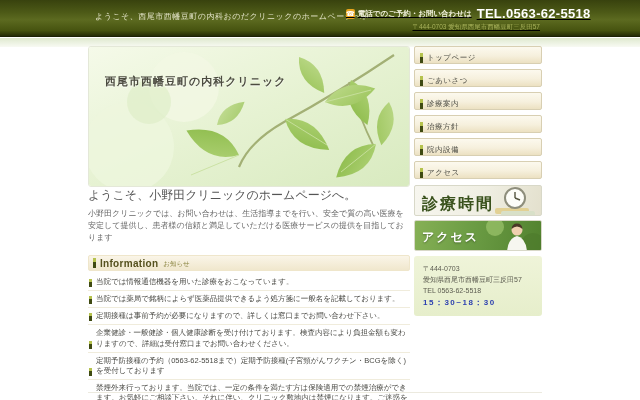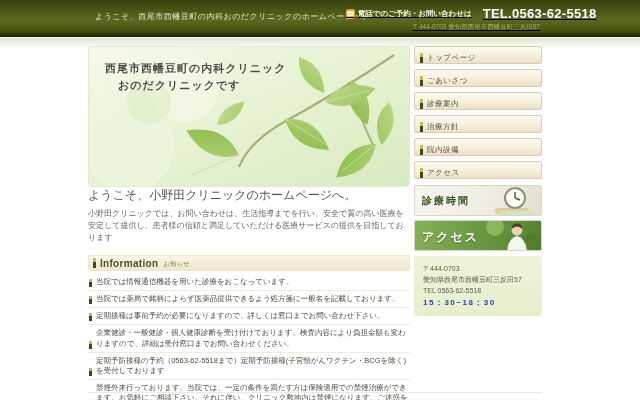--- a/index.html
+++ b/index.html
@@ -10,37 +10,37 @@
   
   .topbar { position:absolute; left:0; top:0; width:640px; height:37px;
     background:linear-gradient(to bottom,#38420e 0%,#4d5a17 35%,#5c6a20 55%,#46530f 85%,#242b06 100%);
     border-bottom:1px solid #1c2205; }
   .topbar-welcome { position:absolute; left:95px; top:11px; font-size:8px; color:#e3e3c8; letter-spacing:.5px; }
   .topbar-right { position:absolute; left:346px; top:6px; width:194px;text-decoration:underline; }
   .tel-line { display:flex; align-items:center; white-space:nowrap; }
   .tel-icon { display:inline-flex; align-items:center; justify-content:center; width:10px; height:10px;
     background:#e8a41e; border-radius:2px; color:#fff; font-size:7px; line-height:1; margin-right:3px; }
   .tel-label { font-size:7.5px; color:#f0f0dc; font-weight:bold; }
-  .tel-number { font-size:13px; color:#ffffff; font-weight:bold; letter-spacing:.3px; margin-left:11px; }
+  .tel-number { font-size:13px; color:#ffffff; font-weight:bold; letter-spacing:.3px; margin-left:5px; }
   .topbar-address { margin-top:2px; text-align:right; font-size:6.5px; color:#a9b35c; }
 
   
   .understrip { position:absolute; left:0; top:38px; width:640px; height:9px;
     background:linear-gradient(to bottom,#dfe9cf,#f8faf3); }
 
   
   .wrap { position:absolute; left:88px; top:46px; width:454px; }
   .col-main { float:left; width:322px; }
   .col-side { float:right; width:128px; }
 
   
   .hero { position:relative; width:322px; height:141px; border-radius:3px; overflow:hidden;
     border:1px solid #e4e8d8; }
   .hero svg { display:block; }
-  .hero-title { position:absolute; left:16px; top:13px; font-size:11px; font-weight:bold; color:#4c4c40;
+  .hero-title { position:absolute; left:16px; top:26px; font-size:11px; font-weight:bold; color:#4c4c40;
     text-shadow:0 1px 1px rgba(255,255,255,.8); line-height:1.55; letter-spacing:1px; }
   .hero-title .l2 { margin-left:13px; }
 
   
   .welcome { margin-top:0; font-size:12px; color:#555;font-family:Liberation Serif, serif; }
   .intro { margin-top:4px; font-size:8px; color:#666; line-height:1.5; }
 
   
   .info-head { margin-top:11px; height:16px; display:flex; align-items:center; padding-left:4px;
     background:linear-gradient(to bottom,#faf5e8,#f0e7cd); border-radius:2px; border:1px solid #efe6cb; }
@@ -59,21 +59,21 @@
   .menu-btn { position:relative; height:18px; margin-bottom:5px; display:flex; align-items:flex-end;
     padding-left:5px; background:linear-gradient(to bottom,#fcf9ee 0%,#f6f0dd 55%,#ece1c2 100%);
     border:1px solid #d8cfb2; border-radius:2px; cursor:pointer; }
   .menu-btn .bar-ico { height:10px; margin-right:4px; }
   .menu-label { font-size:7.5px; color:#4b4b43; letter-spacing:.5px; }
 
   .banner { position:relative; height:31px; border:1px solid #d8d8c8; border-radius:2px; overflow:hidden; }
   .banner-hours { margin-top:6px;
     background:linear-gradient(105deg,#f7f6ef 0%,#efeee2 55%,#e3e0cd 100%); }
   .banner-hours .banner-label { font-family:"DejaVu Serif","Liberation Serif",serif;
-    position:absolute; left:7px; top:8px; font-size:10px; font-weight:bold; color:#39511c; letter-spacing:2px; }
+    position:absolute; left:7px; top:8px; font-size:16px; font-weight:bold; color:#39511c; letter-spacing:2px; }
   .banner-access { margin-top:4px;
     background:linear-gradient(100deg,#86b055 0%,#6b9c44 45%,#52822f 100%); }
   .banner-access .banner-label { font-family:"DejaVu Serif","Liberation Serif",serif;
     position:absolute; left:7px; top:8px; font-size:12px; font-weight:bold; color:#ffffff; letter-spacing:2px;
     text-shadow:0 1px 2px rgba(0,0,0,.35); }
   .banner svg { position:absolute; right:0; top:0; }
 
   
   .side-info { margin-top:5px; background:linear-gradient(to bottom,#eff4d9,#e6eecb); border-radius:3px;
     padding:8px 8px 7px 9px; }
@@ -142,21 +142,20 @@
           </g>
           <g stroke="#c9e0a0" stroke-width="1" fill="none" opacity=".9">
             <path d="M150,108 L102,128"></path>
               <path d="M196,72 L238,98"></path>
               <path d="M287,97 L252,125"></path>
               <path d="M236,55 L282,43"></path>
           </g>
         </svg>
         <div class="hero-title">
           <div>西尾市西幡豆町の内科クリニック</div>
-          <div class="l2">おのだクリニックです</div>
         </div>
       </div>
 
       <div class="welcome">ようこそ、小野田クリニックのホームページへ。</div>
       <div class="intro">小野田クリニックでは、お問い合わせは、生活指導までを行い、安全で質の高い医療を安定して提供し、患者様の信頼と満足していただける医療サービスの提供を目指しております</div>
 
       <div class="info-head">
         <span class="bar-ico"></span>
         <span class="info-title">Information</span>
         <span class="info-sub">お知らせ</span>

